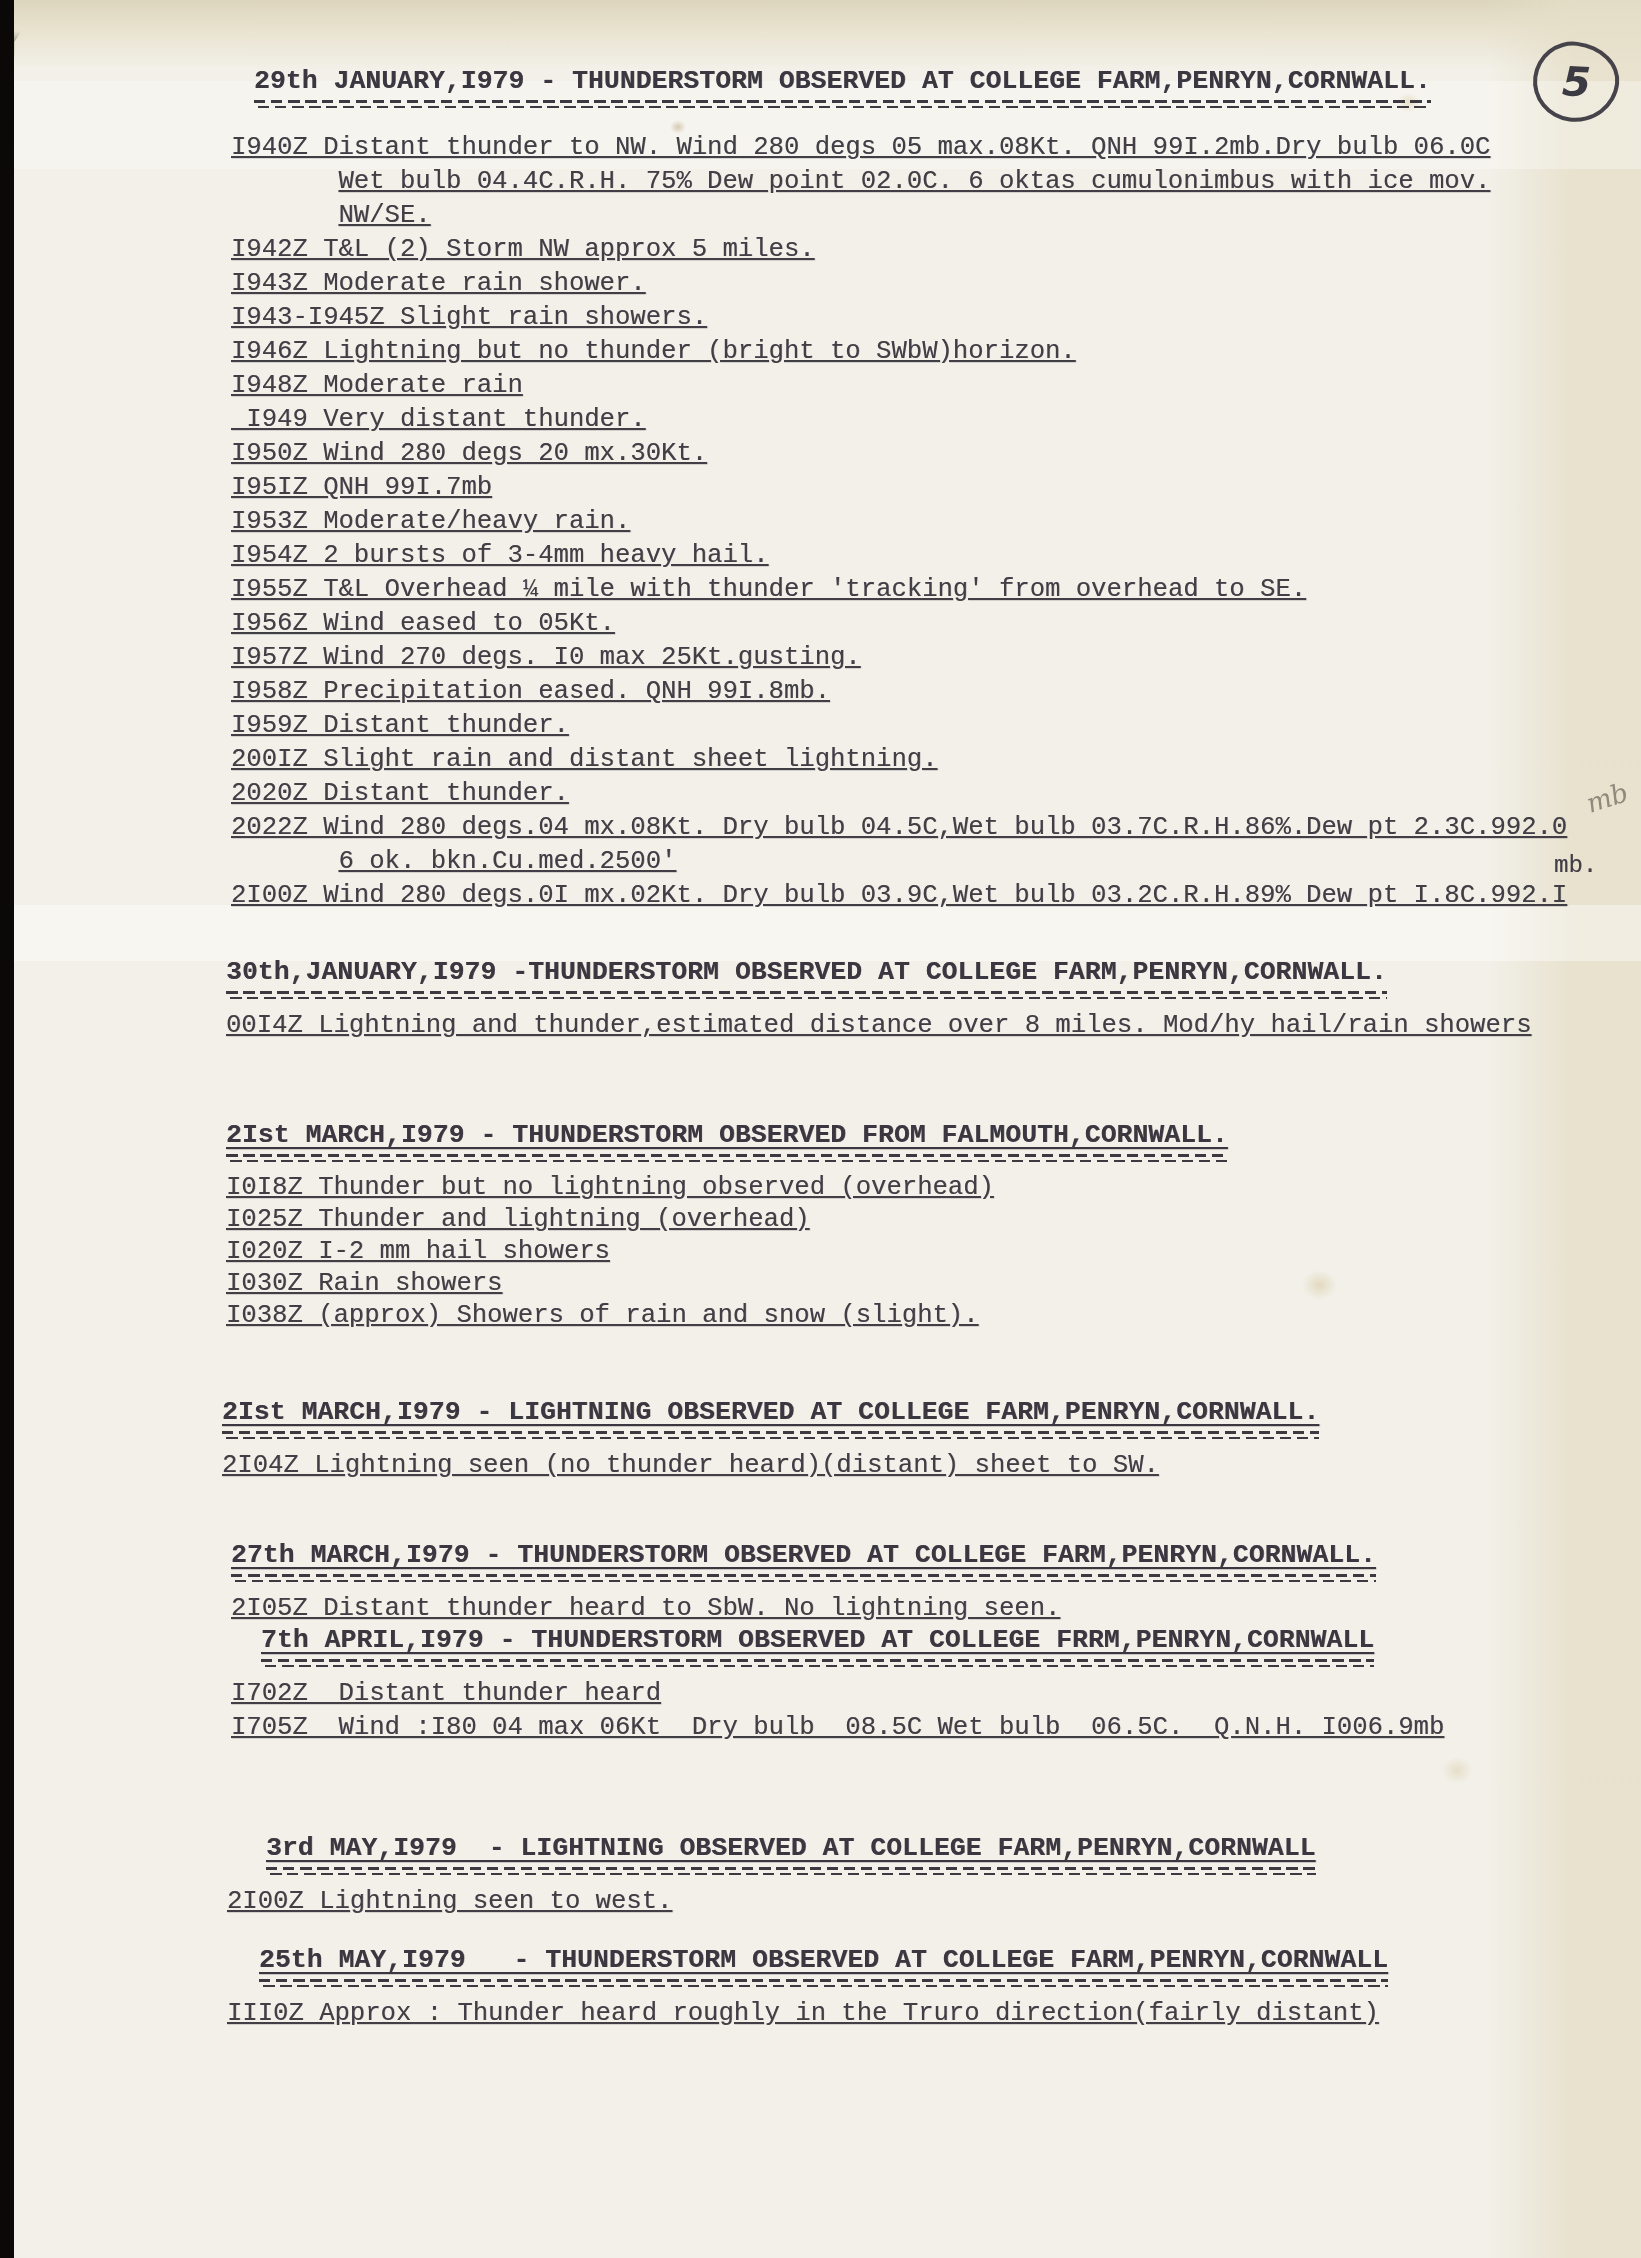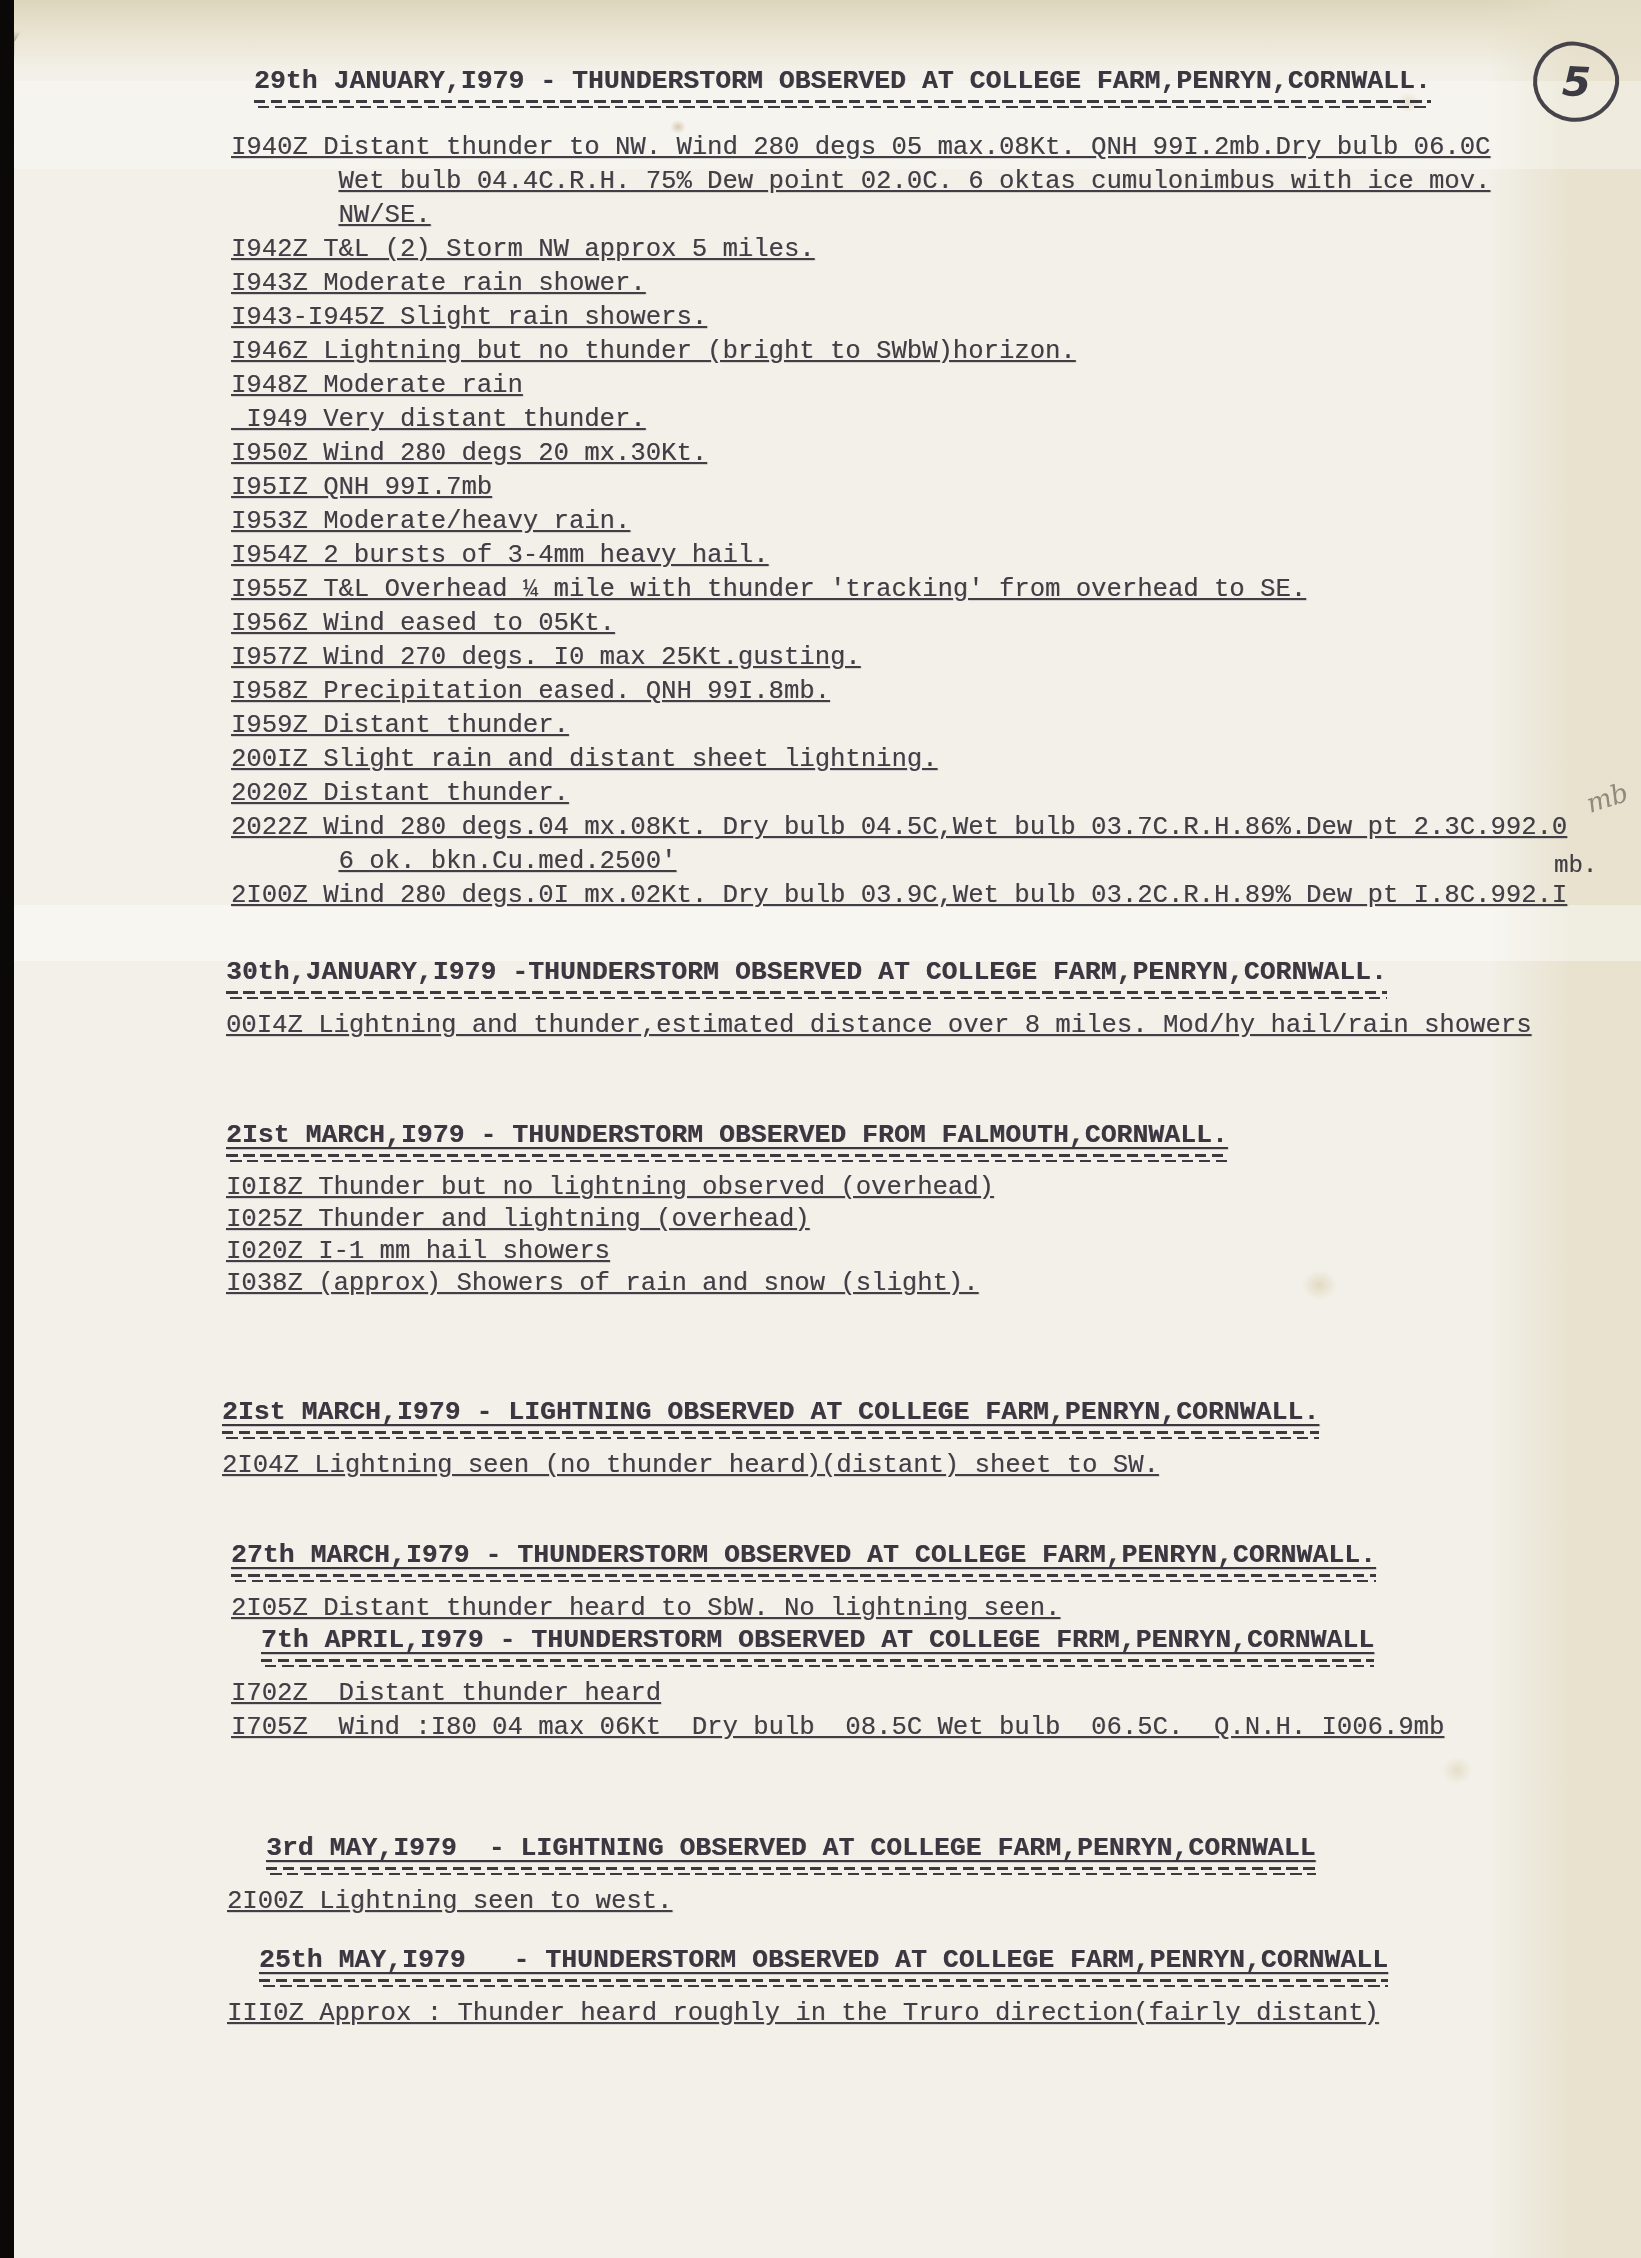--- a/index.html
+++ b/index.html
@@ -167,21 +167,22 @@
     <span class="hwrap">
       <span class="heading u">2Ist MARCH,I979 - THUNDERSTORM OBSERVED FROM FALMOUTH,CORNWALL.</span>
       <span class="dashrow" style="display:block;">
           <span class="dr" style="display:block;"></span>
           <span class="dr" style="display:block;"></span>
         </span>
     </span>
     <div class="lines">
         <div class="line">I0I8Z Thunder but no lightning observed (overhead)</div>
         <div class="line">I025Z Thunder and lightning (overhead)</div>
-        <div class="line">I020Z I-1 mm hail showers</div>
+        <div class="line">I020Z I-2 mm hail showers</div>
+        <div class="line">I030Z Rain showers</div>
         <div class="line">I038Z (approx) Showers of rain and snow (slight).</div>
       </div>
   </section>
 
   <section class="sec" data-section="3" style="left:222px; top:1397px;">
     <span class="hwrap">
       <span class="heading u">2Ist MARCH,I979 - LIGHTNING OBSERVED AT COLLEGE FARM,PENRYN,CORNWALL.</span>
       <span class="dashrow" style="display:block;">
           <span class="dr" style="display:block;"></span>
           <span class="dr" style="display:block;"></span>

